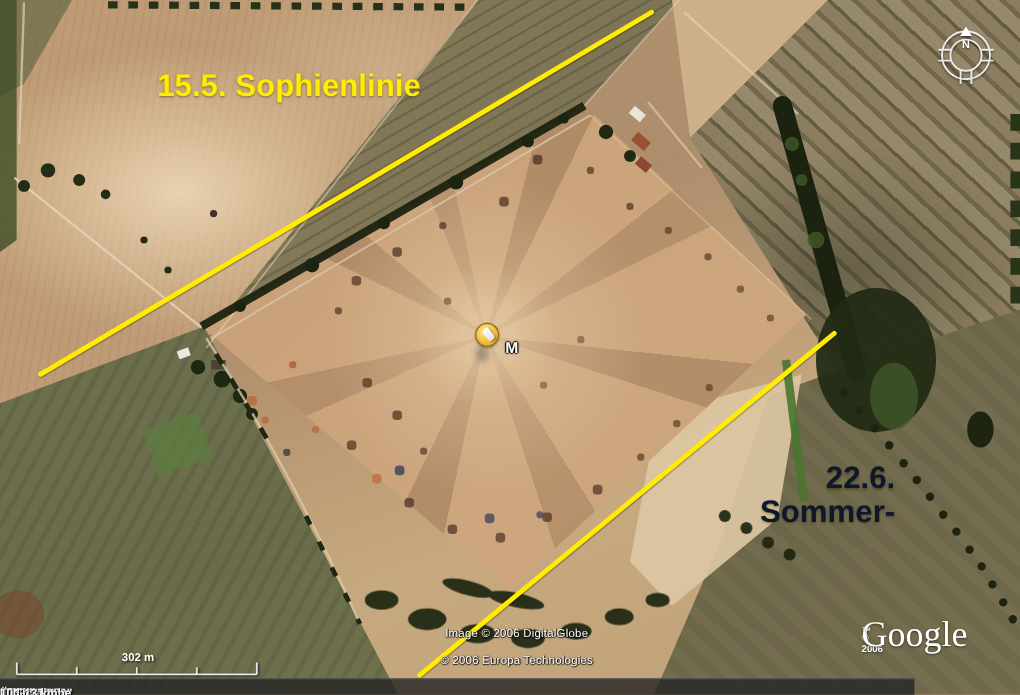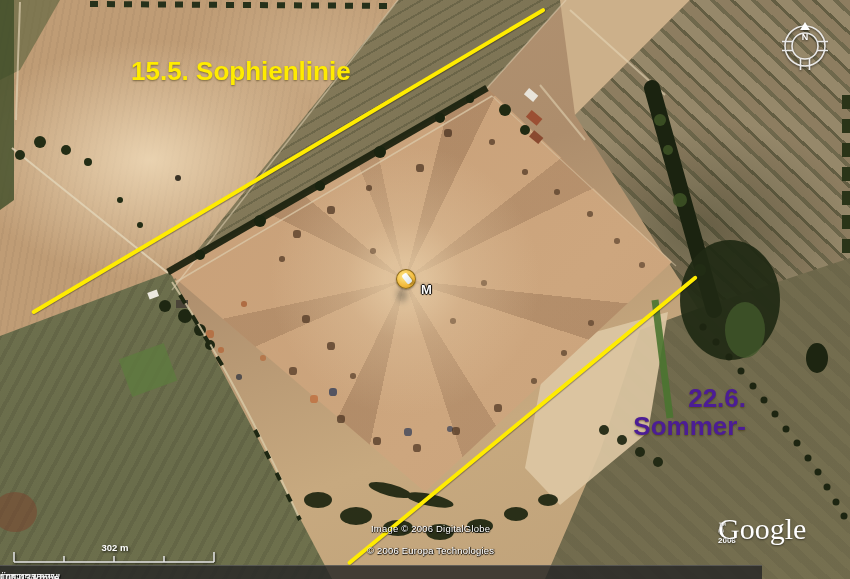--- a/index.html
+++ b/index.html
@@ -250,21 +250,21 @@
           <circle cx="622" cy="440" r="5"></circle>
         <circle cx="640" cy="452" r="5"></circle>
           <circle cx="658" cy="462" r="5"></circle>
       </g>
     </svg>
 
     <div class="yline" id="line-sophie" style="background: rgb(255, 236, 0);"></div>
     <div class="yline" id="line-solstice" style="background: rgb(255, 236, 0);"></div>
 
     <div class="ylabel" id="label-sophie" style="color: rgb(255, 236, 0);">15.5. Sophienlinie</div>
-    <div class="ylabel" id="label-solstice" style="color: #4c1d95;">
+    <div class="ylabel" id="label-solstice" style="color: #0f172a;">
       <span>22.6.</span>
       <span>Sommer-</span>
     </div>
 
     <div class="pin-shadow"></div>
     <div class="pin">
       <div class="pin-glyph"></div>
     </div>
     <div class="pin-label">M</div>
 

